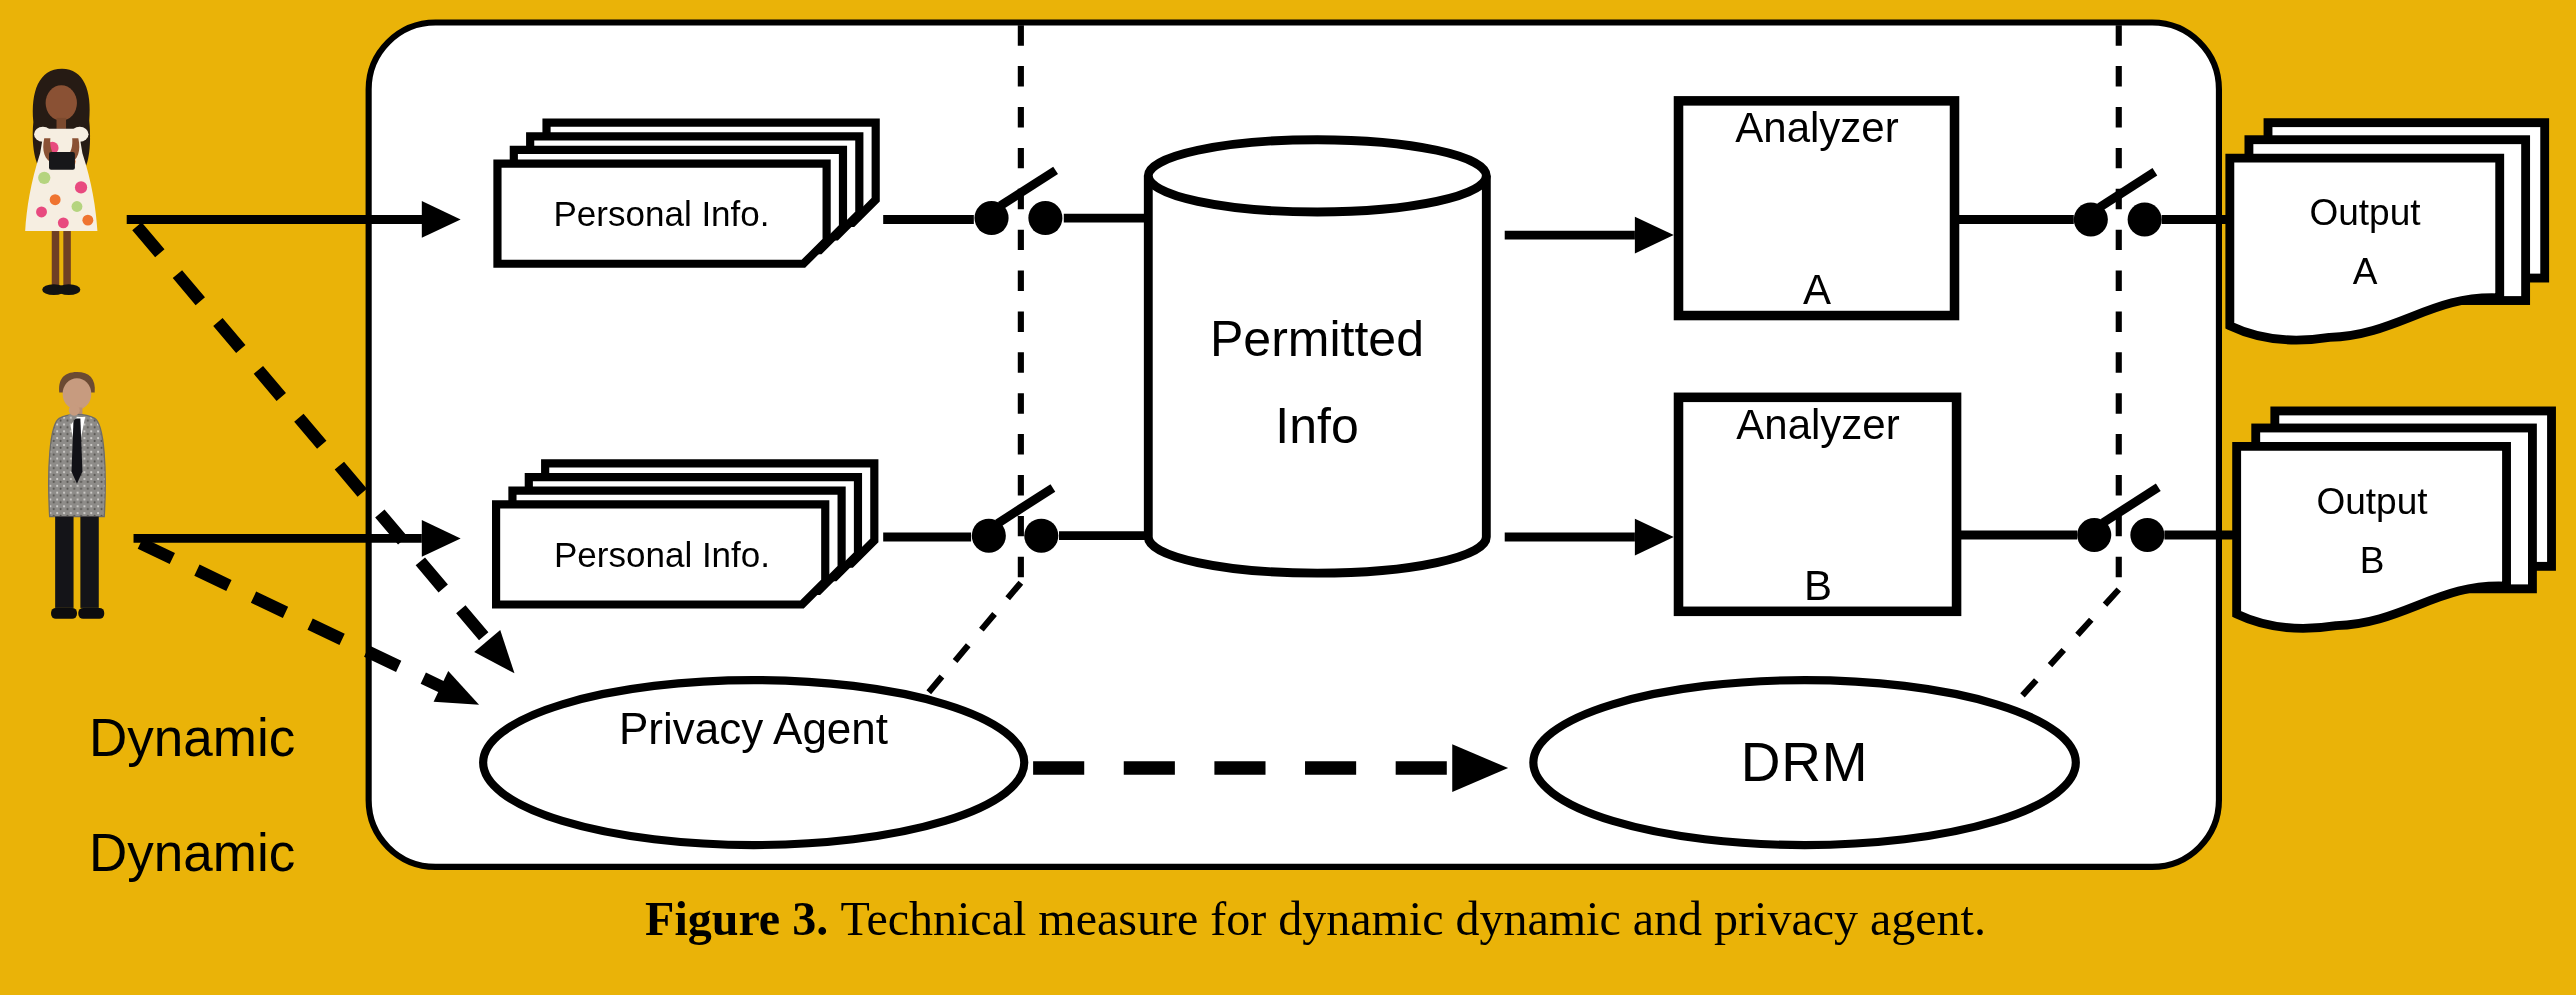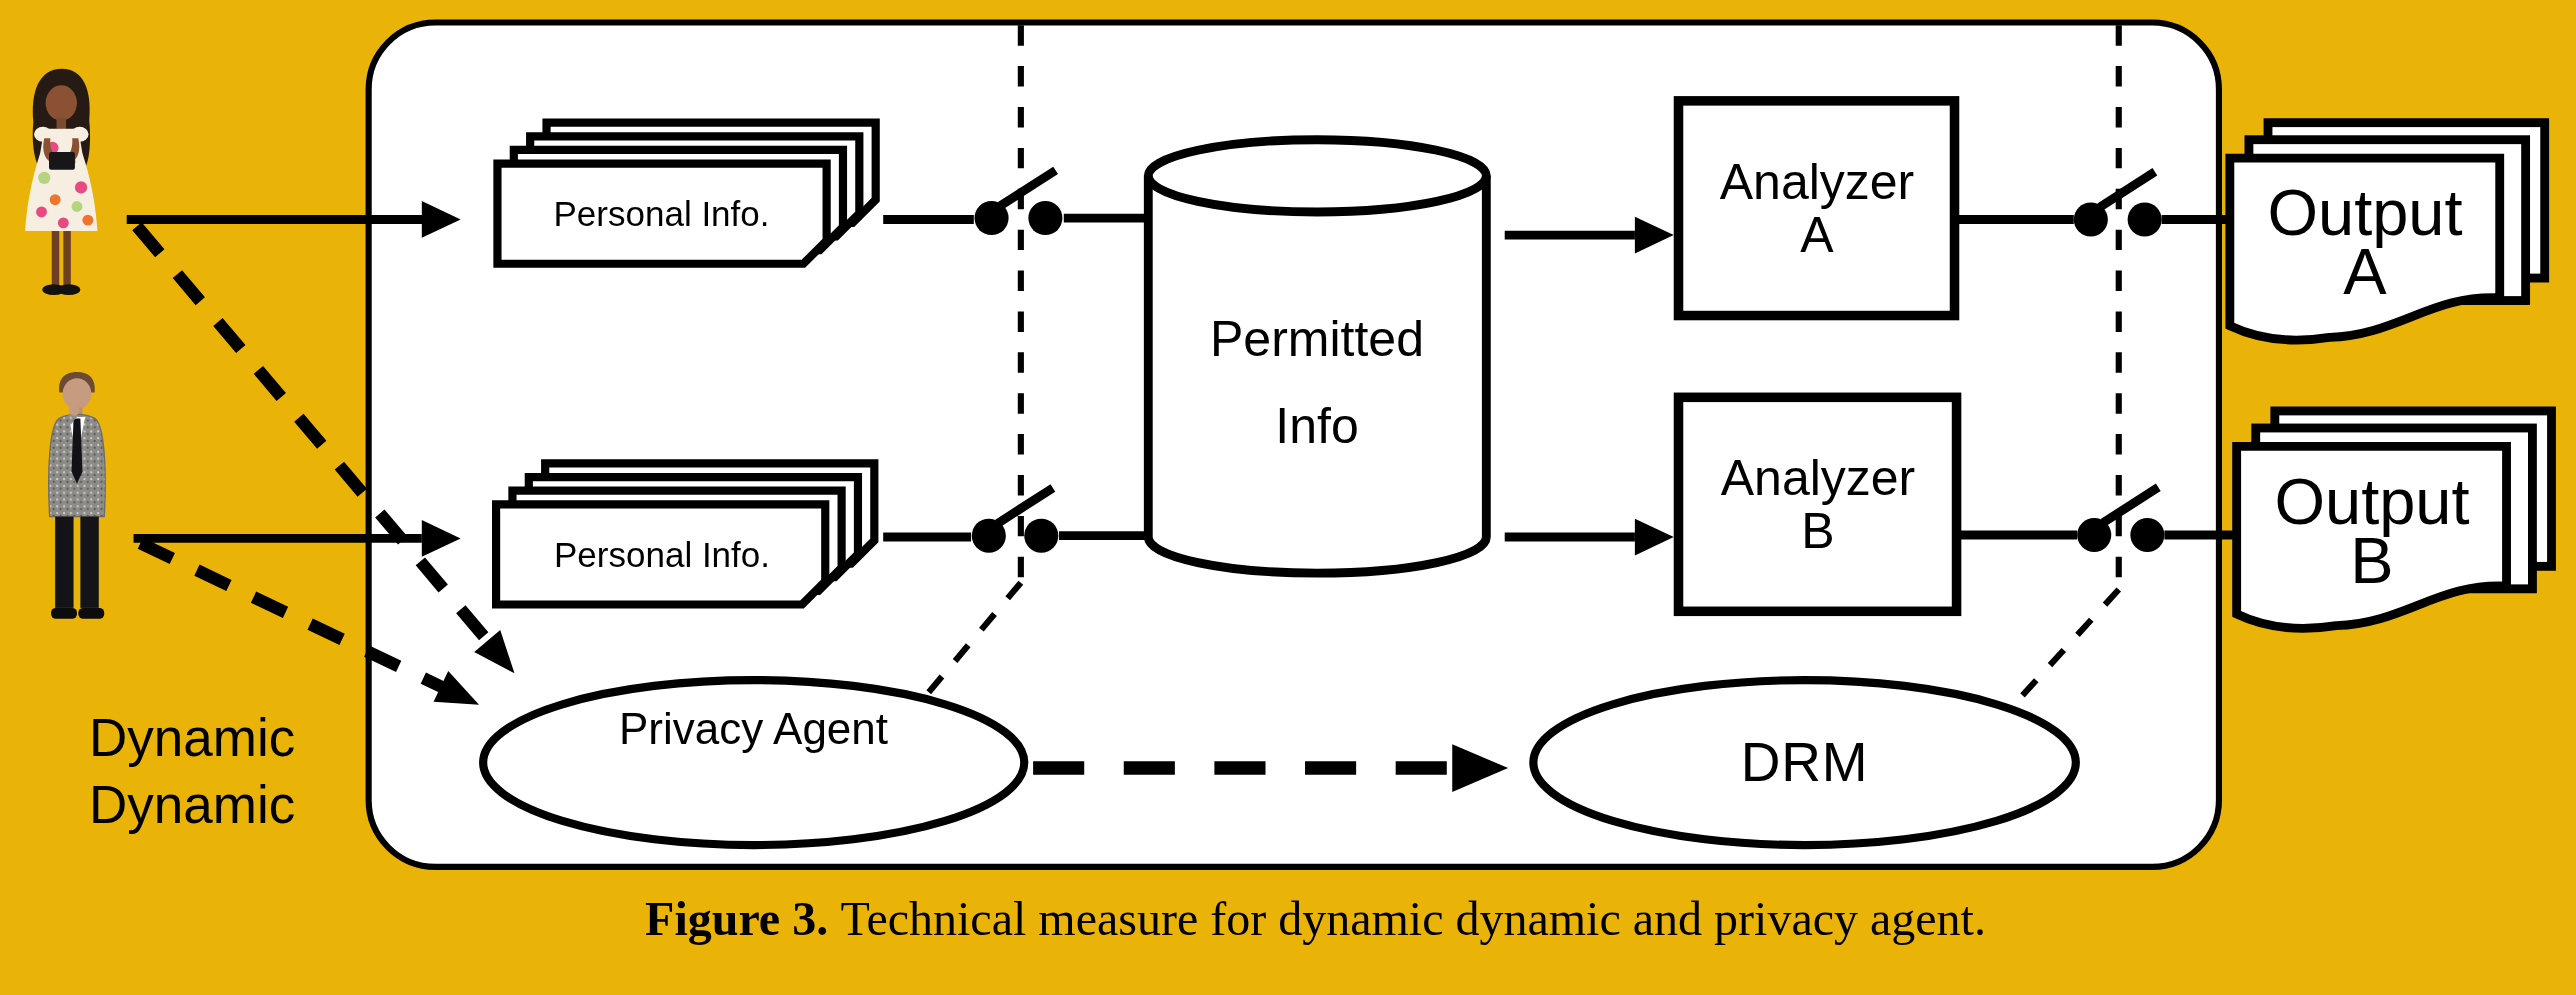--- a/index.html
+++ b/index.html
@@ -5,25 +5,25 @@
   html,body{margin:0;padding:0;background:#ffffff;}
   #stage{position:relative;width:2576px;height:995px;background:#eab308;overflow:hidden;
          font-family:"Liberation Sans", sans-serif;color:#000;}
   #diagram-svg{position:absolute;left:0;top:0;}
   .lbl{position:absolute;display:flex;align-items:center;justify-content:center;
        text-align:center;color:#000;line-height:1.15;white-space:pre;}
   .col{flex-direction:column;}
   .pi-label{font-size:35px;}
   .db-label{font-size:50px;line-height:68px;}
   .db-label .gap{margin-top:19px;}
-  .an-label{font-size:50px;line-height:53px;}
-  .out-label{font-size:65px;line-height:59px;}
+  .an-label{font-size:42px;line-height:53px;justify-content:space-between;}
+  .out-label{font-size:37px;line-height:59px;}
   .pa-label{font-size:44px;}
   .drm-label{font-size:55px;letter-spacing:0.7px;}
-  .dc-label{font-size:53px;line-height:67px;align-items:flex-start;text-align:left;}
+  .dc-label{font-size:53px;line-height:67px;align-items:flex-start;text-align:left;gap:48px;}
   .caption{font-family:"Liberation Serif", serif;font-size:48px;}
   .caption .cap-bold{font-weight:bold;}
   .caption .cap-text{margin-left:12.3px;}
 </style>
 </head>
 <body>
 
 <div id="stage">
 
 <svg id="diagram-svg" width="2576" height="995" viewBox="0 0 3778 1460">

